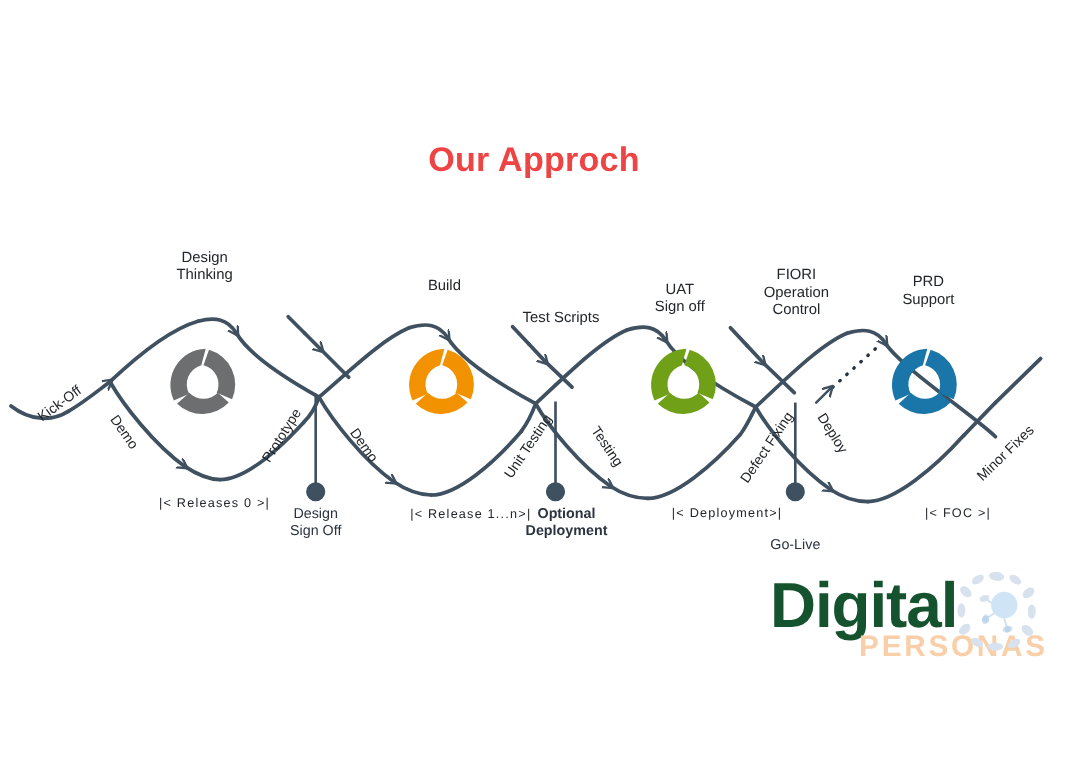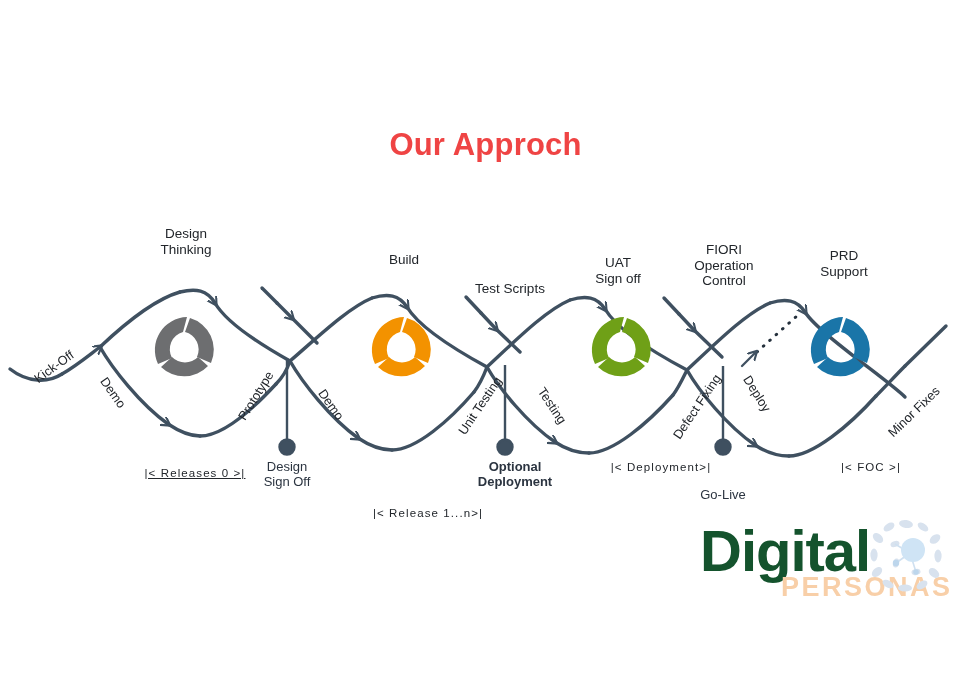--- a/index.html
+++ b/index.html
@@ -202,29 +202,29 @@
     </g>
   </svg>
 
   <div class="lbl rot" style="left:18px; top:359px; width:72px; transform:rotate(-36deg); transform-origin:50% 50%;">Kick-Off</div>
   <div class="lbl rot" style="left:874px; top:404px; width:80px; transform:rotate(-44deg); transform-origin:50% 50%;">Minor Fixes</div>
 
   <div class="lbl" style="left:138px; top:226px; width:96px;">Design
 Thinking</div>
   <div class="lbl rot" style="left:84px; top:385px; width:58px; transform:rotate(55deg); transform-origin:50% 50%;">Demo</div>
   <div class="lbl rot" style="left:216px; top:388px; width:80px; transform:rotate(-58deg); transform-origin:50% 50%;">Prototype</div>
-  <div class="bracket" style="left:110px; top:467px; width:170px;text-decoration:underline;">|&lt; Releases 0 &gt;|</div>
+  <div class="bracket" style="left:110px; top:452px; width:170px;">|&lt; Releases 0 &gt;|</div>
   <div class="ms-label" style="left:247px; top:459px; width:80px;">Design
 Sign Off</div>
 
   <div class="lbl" style="left:366px; top:252px; width:76px;">Build</div>
   <div class="lbl" style="left:456px; top:281px; width:108px;">Test Scripts</div>
   <div class="lbl rot" style="left:302px; top:397px; width:58px; transform:rotate(55deg); transform-origin:50% 50%;">Demo</div>
   <div class="lbl rot" style="left:432px; top:398px; width:96px; transform:rotate(-56deg); transform-origin:50% 50%;">Unit Testing</div>
-  <div class="bracket" style="left:338px; top:462px; width:180px;margin-top:45px;">|&lt; Release 1...n&gt;|</div>
+  <div class="bracket" style="left:338px; top:462px; width:180px;">|&lt; Release 1...n&gt;|</div>
   <div class="ms-label" style="left:462px; top:459px; width:106px;font-weight:bold;">Optional
 Deployment</div>
 
   <div class="lbl" style="left:574px; top:233px; width:88px;margin-top:22px;">UAT
 Sign off</div>
   <div class="lbl" style="left:676px; top:242px; width:96px;">FIORI
 Operation
 Control</div>
   <div class="lbl rot" style="left:518px; top:398px; width:68px; transform:rotate(56deg); transform-origin:50% 50%;">Testing</div>
   <div class="lbl rot" style="left:645px; top:399px; width:104px; transform:rotate(-56deg); transform-origin:50% 50%;">Defect Fixing</div>

